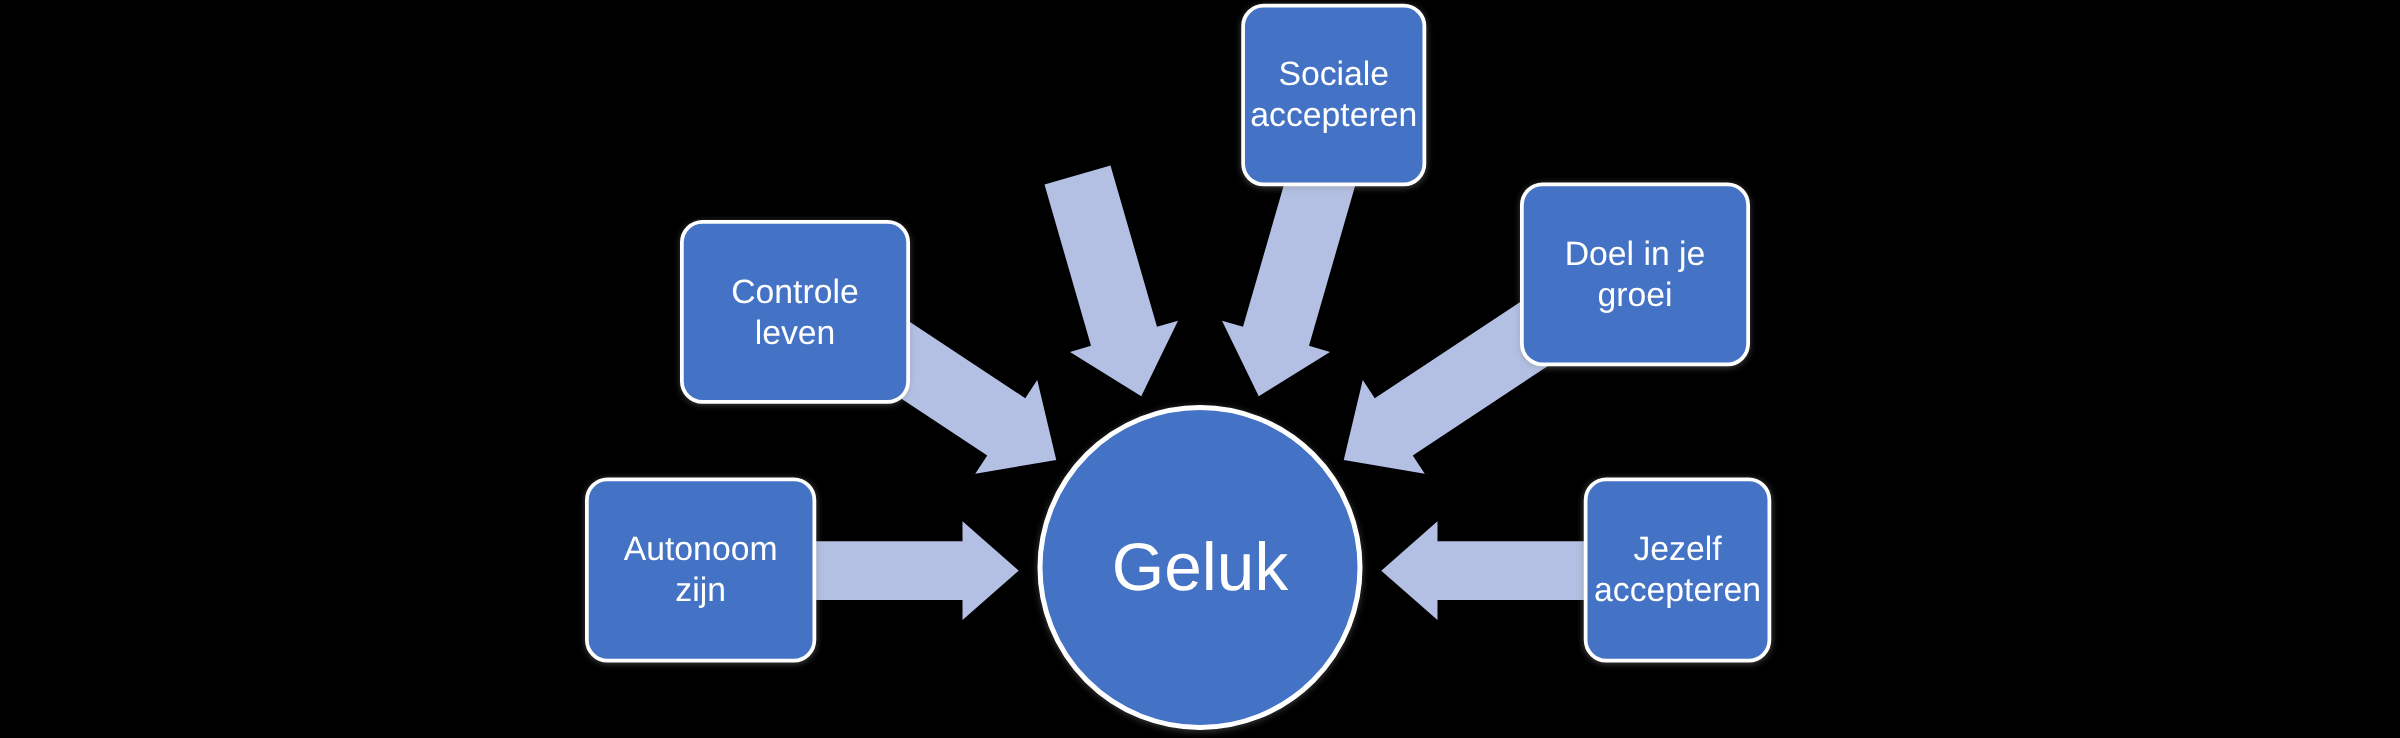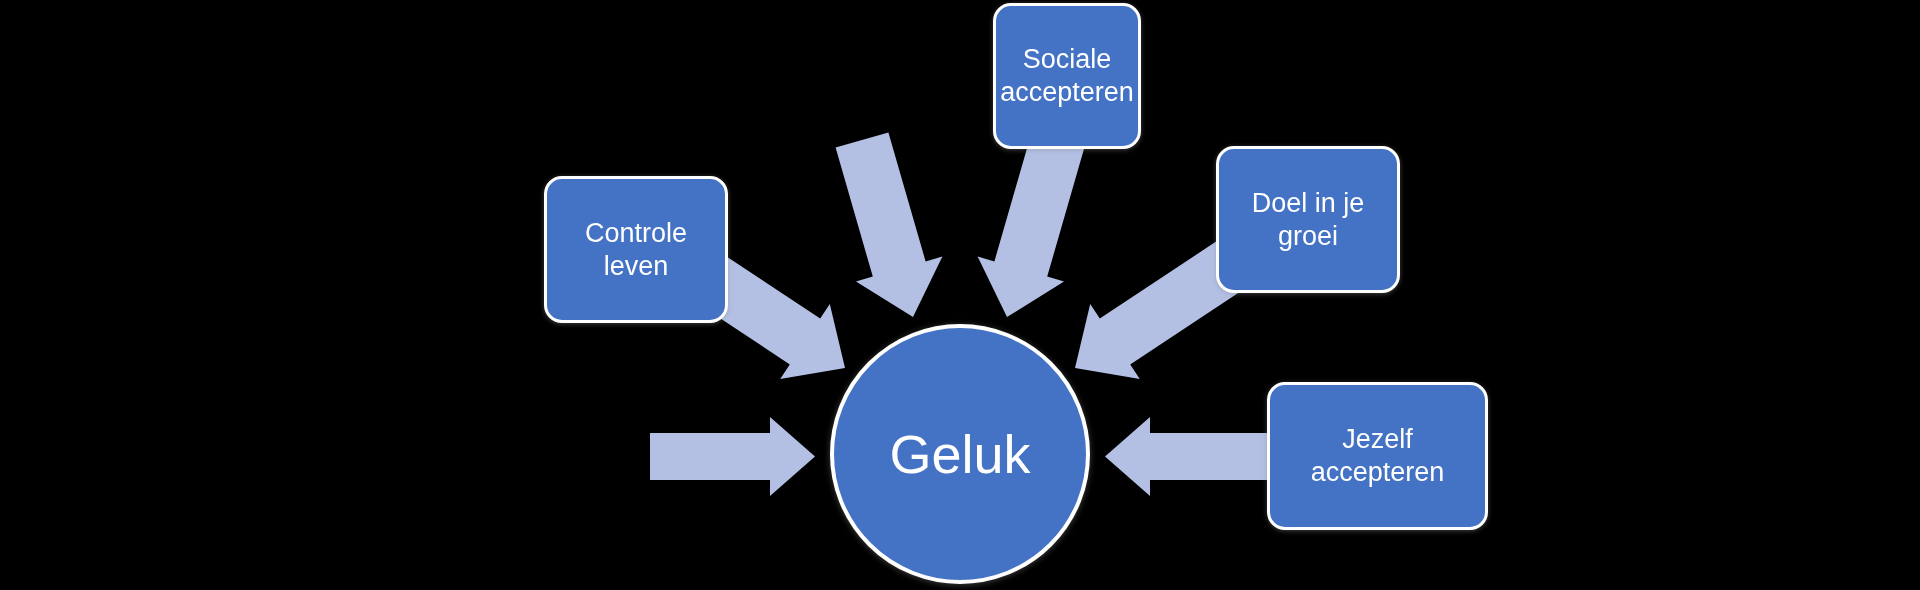--- a/index.html
+++ b/index.html
@@ -41,21 +41,21 @@
     color: var(--node_text, #FFFFFF);
     font-size: 27px;
     line-height: 33px;
     box-shadow: 0 1px 5px rgba(140,140,140,0.45);
   }
   .node--persoonlijke-groei { left: 743px;  top: 3px;   width: 184px; height: 146px; }
   .node--sociale-contacten  { left: 993px;  top: 3px;   width: 148px; height: 146px; }
   .node--controle-hebben    { left: 544px;  top: 146px; width: 184px; height: 147px; margin-top: 30px; }
   .node--doel-in-je-leven   { left: 1192px; top: 146px; width: 184px; height: 147px; margin-left: 24px; }
   .node--autonoom-zijn      { left: 468px;  top: 382px; width: 185px; height: 148px; }
-  .node--jezelf-accepteren  { left: 1267px; top: 382px; width: 221px; height: 148px; }
+  .node--jezelf-accepteren  { left: 1267px; top: 382px; width: 150px; height: 148px; }
   .center-circle {
     position: absolute;
     box-sizing: border-box;
     left: 830px;
     top: 324px;
     width: 260px;
     height: 260px;
     border-radius: 50%;
     display: flex;
     align-items: center;
@@ -95,20 +95,24 @@
   <div class="node node--controle-hebben">
     <span class="node-line">Controle</span>
     <span class="node-line">leven</span>
   </div>
 
   <div class="node node--doel-in-je-leven">
     <span class="node-line">Doel in je</span>
     <span class="node-line">groei</span>
   </div>
 
+  <div class="node node--autonoom-zijn">
+    <span class="node-line">Autonoom</span>
+    <span class="node-line">zijn</span>
+  </div>
 
   <div class="node node--jezelf-accepteren">
     <span class="node-line">Jezelf</span>
     <span class="node-line">accepteren</span>
   </div>
 
   <div class="center-circle">
     <span>Geluk</span>
   </div>
 

